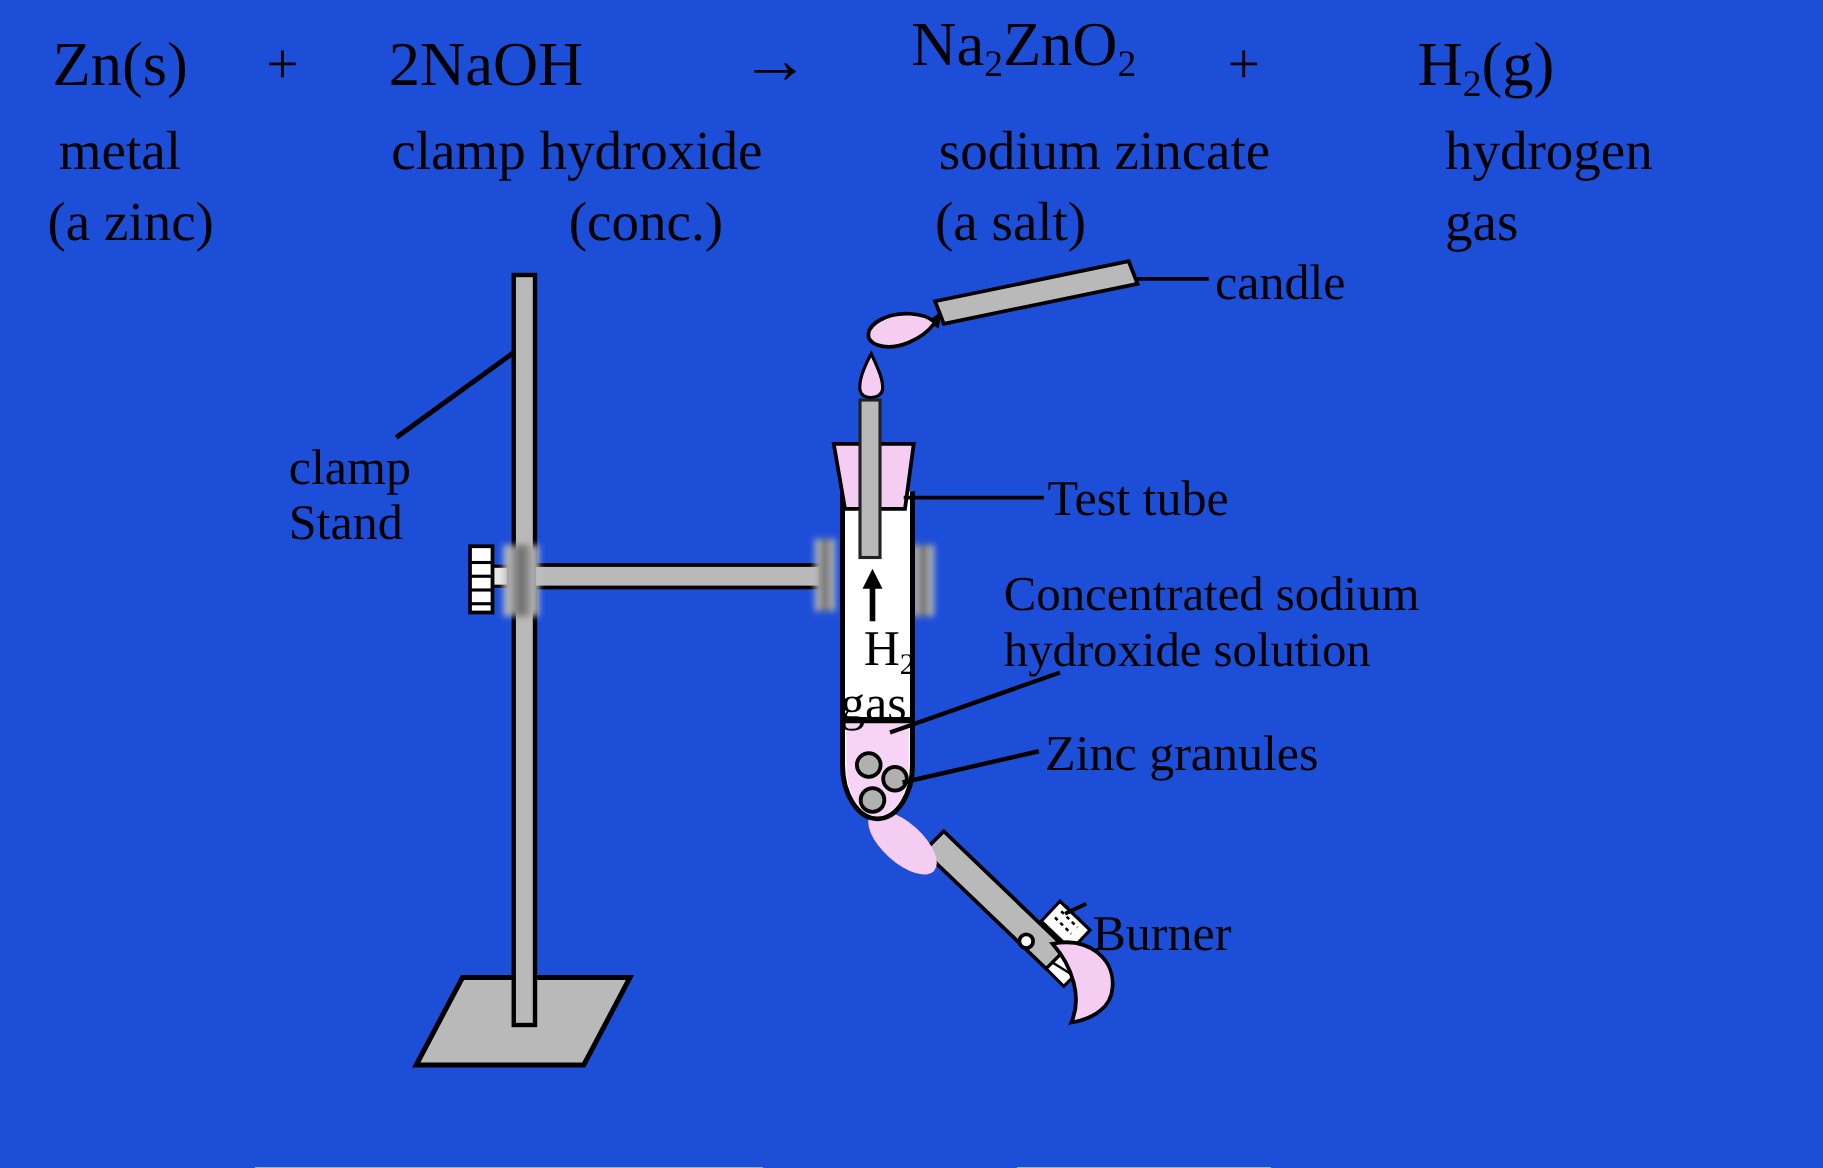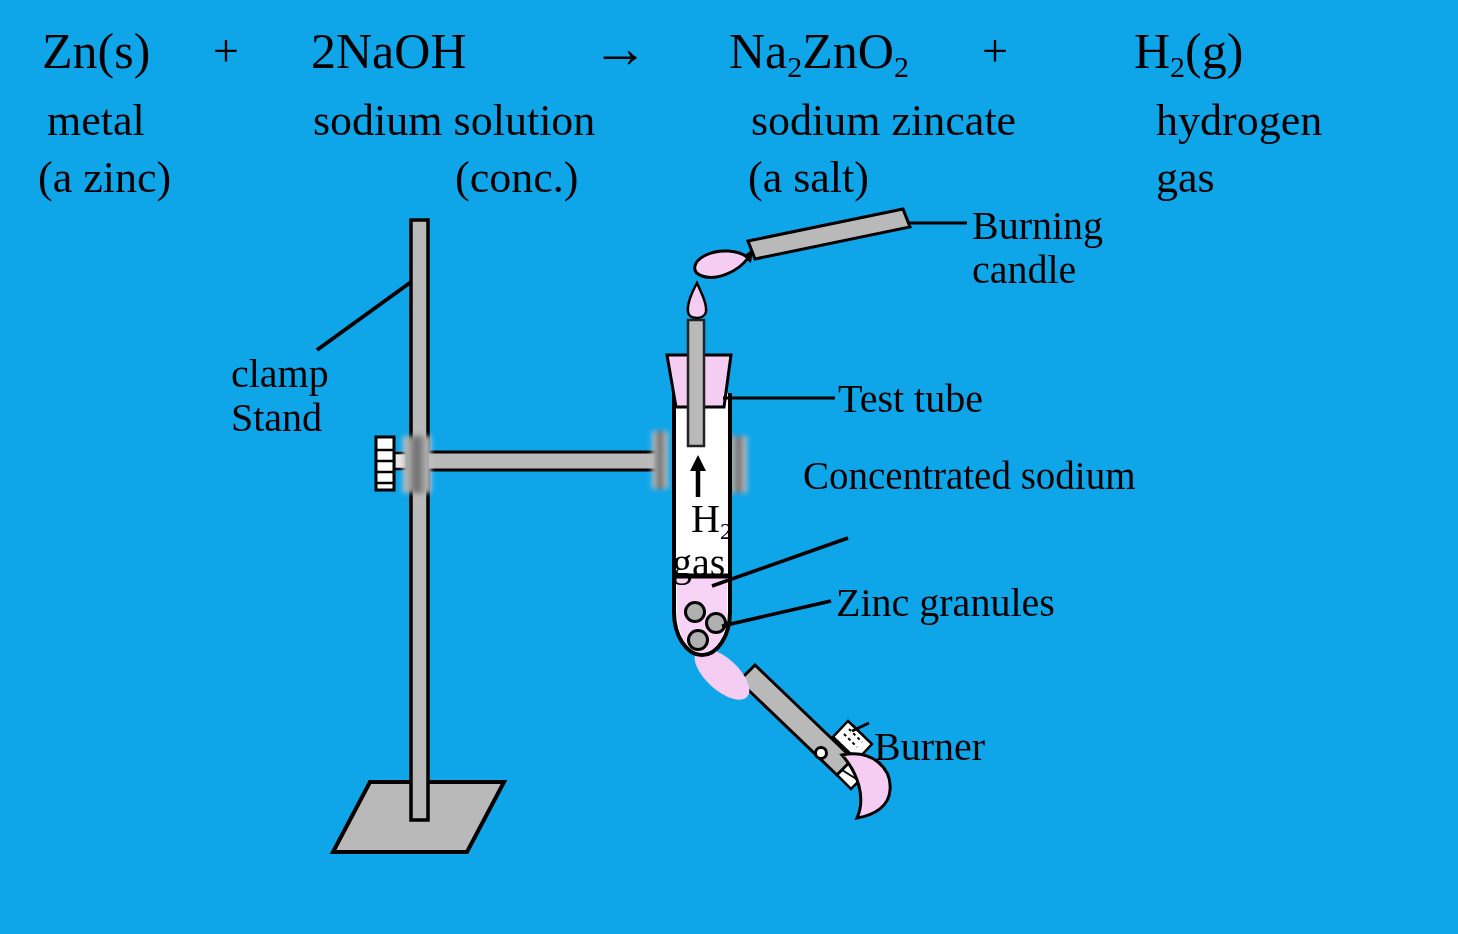--- a/index.html
+++ b/index.html
@@ -1,37 +1,37 @@
 <!DOCTYPE html>
 <html><head>
 <meta charset="utf-8">
 <style>
   html,body{margin:0;padding:0;background:#ffffff;}
-  #canvas{position:relative;width:1458px;height:934px;background:#0ea5e9;overflow:hidden;
+  #canvas{position:relative;width:1458px;height:934px;background:#1d4ed8;overflow:hidden;
           font-family:"Liberation Serif",serif;color:#000;}
   #apparatus-svg{position:absolute;left:0;top:0;}
   .eq{position:absolute;font-size:50px;line-height:1;white-space:nowrap;}
   .eq.small{font-size:44px;}
   .sub{font-size:0.60em;vertical-align:-0.30em;}
   .arrowglyph{font-size:56px;}
   .lbl{position:absolute;font-size:40px;line-height:1.10;white-space:nowrap;}
   .lbl .line{display:block;}
   #lbl-clamp{left:231px;top:352px;}
   #lbl-candle{left:972px;top:204px;}
   #lbl-testtube{left:838px;top:377px;}
   #lbl-solution{left:803px;top:454px;font-size:39px;line-height:1.15;}
   #lbl-zinc{left:836px;top:581px;}
   #lbl-burner{left:874px;top:697px;margin-top:28px;}
   #lbl-h2{left:691px;top:497px;}
   #lbl-gas{left:672px;top:541px;}
   #caption{position:absolute;left:156px;top:866px;font-size:43px;font-style:italic;white-space:nowrap;}
   
   #t-zn{left:42px;top:26px;}      #t-plus1{left:213px;top:28px;font-size:46px;}
   #t-naoh{left:311px;top:26px;}   #t-arrow{left:592px;top:20px;}
-  #t-nazno{left:729px;top:26px;}  #t-plus2{left:982px;top:28px;font-size:46px;}
+  #t-nazno{left:729px;top:10px;}  #t-plus2{left:982px;top:28px;font-size:46px;}
   #t-h2g{left:1134px;top:26px;}
   #n-zinc{left:47px;top:99px;}    #n-naoh{left:313px;top:99px;}
   #n-zincate{left:751px;top:99px;}#n-hydrogen{left:1156px;top:99px;}
   #x-metal{left:38px;top:156px;}  #x-conc{left:455px;top:156px;}
   #x-salt{left:748px;top:156px;}  #x-gas{left:1156px;top:156px;}
 </style>
 </head>
 <body>
 
 <div id="canvas">
@@ -39,21 +39,21 @@
   <div>
     <span class="eq" id="t-zn">Zn(s)</span>
     <span class="eq" id="t-plus1">+</span>
     <span class="eq" id="t-naoh">2NaOH</span>
     <span class="eq arrowglyph" id="t-arrow">→</span>
     <span class="eq" id="t-nazno"><span>Na</span><span class="sub">2</span><span>ZnO</span><span class="sub">2</span></span>
     <span class="eq" id="t-plus2">+</span>
     <span class="eq" id="t-h2g"><span>H</span><span class="sub">2</span><span>(g)</span></span>
 
     <span class="eq small" id="n-zinc">metal</span>
-    <span class="eq small" id="n-naoh">sodium solution</span>
+    <span class="eq small" id="n-naoh">clamp hydroxide</span>
     <span class="eq small" id="n-zincate">sodium zincate</span>
     <span class="eq small" id="n-hydrogen">hydrogen</span>
 
     <span class="eq small" id="x-metal">(a zinc)</span>
     <span class="eq small" id="x-conc">(conc.)</span>
     <span class="eq small" id="x-salt">(a salt)</span>
     <span class="eq small" id="x-gas">gas</span>
   </div>
 
   <svg id="apparatus-svg" width="1458" height="934" viewBox="0 0 1458 934">
@@ -124,26 +124,26 @@
     <line x1="723" y1="398" x2="835" y2="398" stroke="#000" stroke-width="3"></line>
     <line x1="712" y1="586" x2="848" y2="538" stroke="#000" stroke-width="3.5"></line>
     <line x1="722" y1="626" x2="831" y2="601" stroke="#000" stroke-width="3.5"></line>
   </svg>
 
   <div class="lbl" id="lbl-clamp">
     <span class="line">clamp</span>
     <span class="line">Stand</span>
   </div>
   <div class="lbl" id="lbl-candle">
-    <span class="line">Burning</span>
     <span class="line">candle</span>
   </div>
   <div class="lbl" id="lbl-testtube">Test tube</div>
   <div class="lbl" id="lbl-solution">
     <span class="line">Concentrated sodium</span>
+    <span class="line">hydroxide solution</span>
   </div>
   <div class="lbl" id="lbl-zinc">Zinc granules</div>
   <div class="lbl" id="lbl-burner">Burner</div>
   <div class="lbl" id="lbl-h2"><span>H</span><span class="sub">2</span></div>
   <div class="lbl" id="lbl-gas">gas</div>
 
 
 </div>
 
 </body></html>

